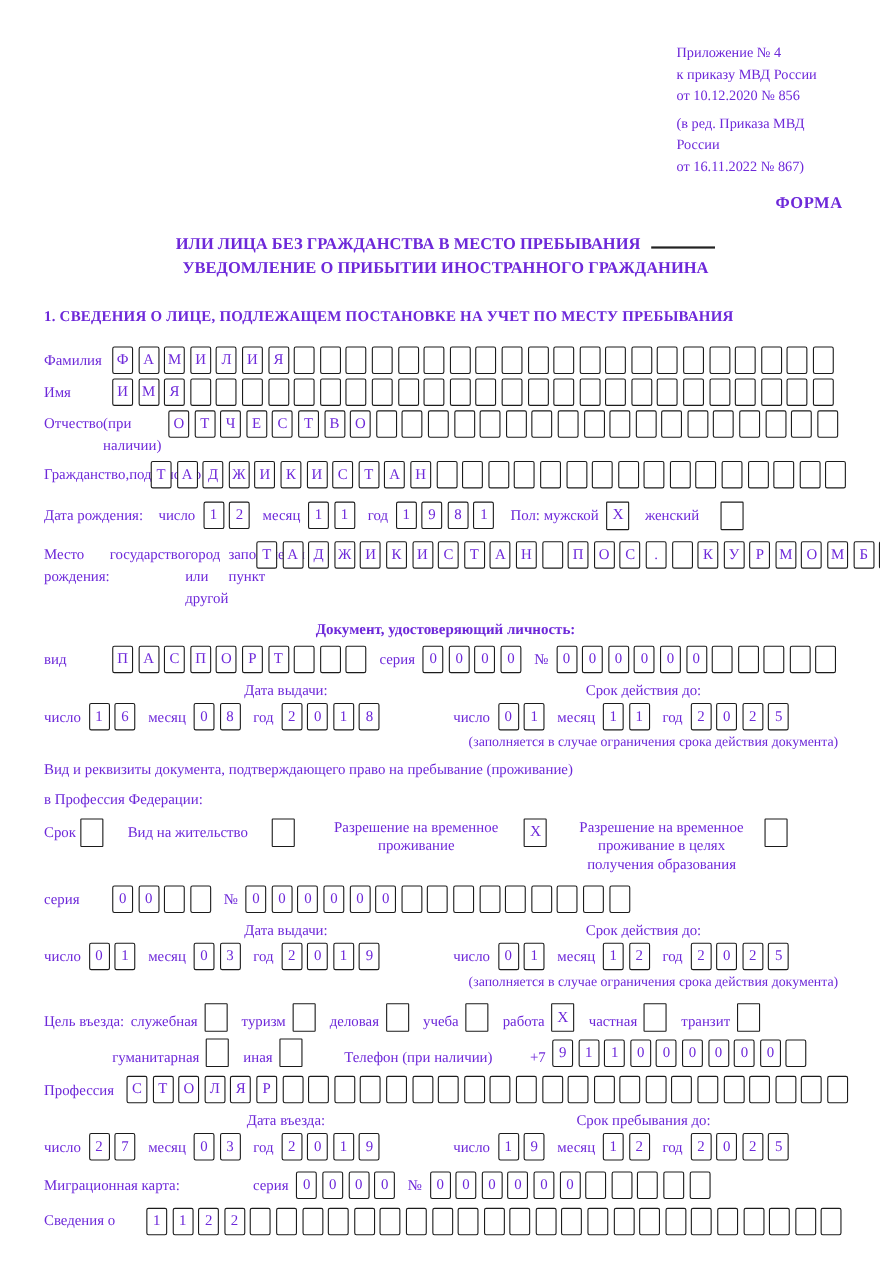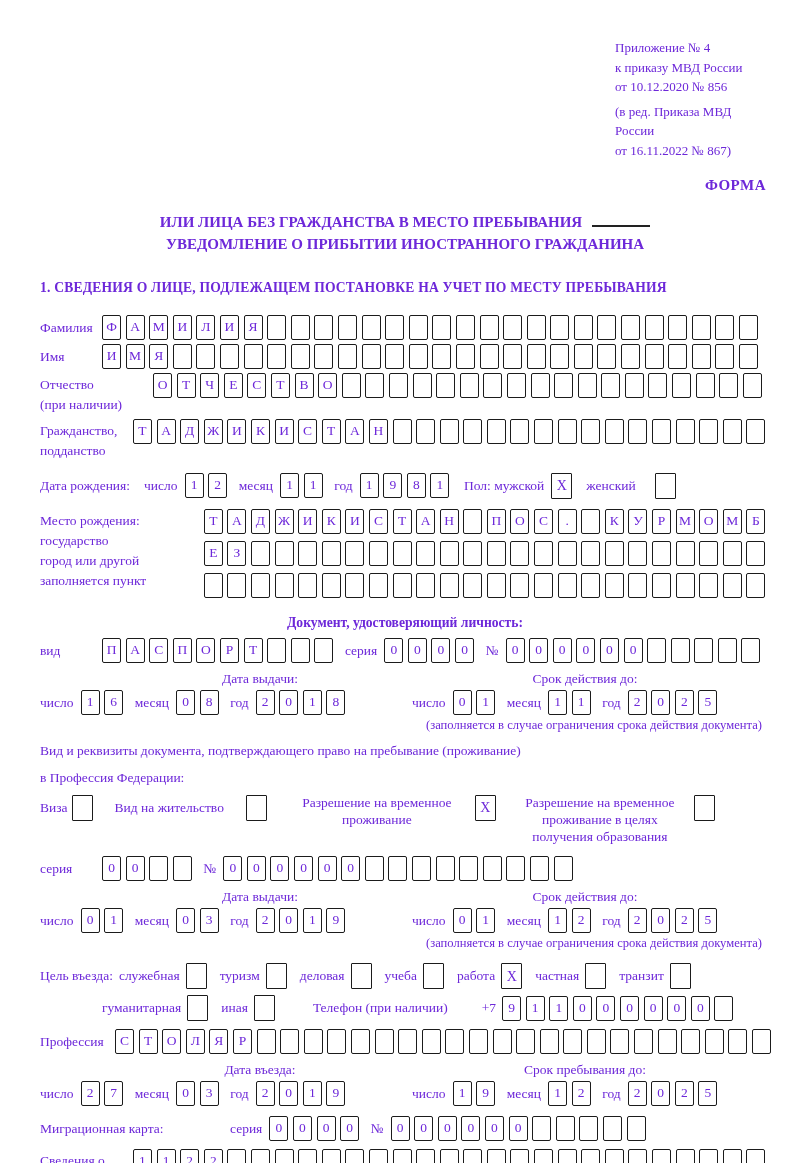--- a/index.html
+++ b/index.html
@@ -31,31 +31,31 @@
     font-size:13.5px;background:#fff;
   }
   .cb{
     flex:0 0 21px;width:21px;height:26px;box-sizing:border-box;
     border:1.6px solid #1b1b1b;border-radius:1px;
     display:inline-flex;align-items:center;justify-content:center;
     font-size:14px;background:#fff;
   }
   .w62{width:62px;}  .w113{width:113px;} .w97{width:97px;} .w165{width:165px;}
   .w75{width:75px;}  .w95{width:95px;}
-  .stack{display:flex;flex-direction:column;}
+  .stack{display:flex;flex-direction:row;}
   .gap8>*{margin-bottom:7px;}
   .center-b{text-align:center;font-weight:bold;margin-top:10px;font-size:13.6px;}
   .inline-lbl{line-height:25px;margin:0 7px;}
   .first-lbl{line-height:25px;margin-right:7px;}
   .date-heads{display:flex;margin-top:8px;}
   .dh{display:inline-block;text-align:center;}
   .date-row{display:flex;align-items:center;margin-top:2px;}
   .note{font-size:12.6px;text-align:right;padding-right:8px;margin-top:3px;}
   .para{margin-top:10px;}
-  .purpose-row{display:flex;align-items:center;margin-top:12px;}
+  .purpose-row{display:flex;align-items:flex-end;margin-top:12px;}
   .purpose-row .pl{margin-right:6px;}
   .purpose-row .cb{margin-right:13px;}
   .permit-row{display:flex;align-items:flex-start;margin-top:8px;}
   .permit-row .p-text{display:inline-block;}
   .permit-row .cb{flex:0 0 21px;}
 </style>
 </head>
 <body>
 
 <div class="page">
@@ -236,21 +236,21 @@
         <span class="cell">9</span>
         <span class="cell">8</span>
         <span class="cell">1</span>
       </div>
     <span class="inline-lbl" style="margin-left:10px;">Пол: мужской</span>
     <span class="cb">X</span>
     <span class="inline-lbl" style="margin-left:14px;">женский</span>
     <span class="cb" style="margin-left:12px;"></span>
   </div>
 
-  <div class="row" style="margin-top:10px;">
+  <div class="row" style="margin-top:10px;gap:28px;">
     <div class="lbl2 w165 stack">
       <span>Место рождения:</span>
       <span>государство</span>
       <span>город или другой</span>
       <span>заполняется пункт</span>
     </div>
     <div class="stack gap8">
       <div class="cells">
           <span class="cell">Т</span>
           <span class="cell">А</span>
@@ -410,21 +410,21 @@
         <span class="cell">2</span>
         <span class="cell">5</span>
       </div>
   </div>
   <div class="note">(заполняется в случае ограничения срока действия документа)</div>
 
   <div class="para">Вид и реквизиты документа, подтверждающего право на пребывание (проживание)</div>
   <div class="para">в Профессия Федерации:</div>
 
   <div class="permit-row">
-    <span class="p-text" style="line-height:26px;">Виза</span>
+    <span class="p-text" style="line-height:26px;">Срок</span>
     <span class="cb" style="margin-left:4px;"></span>
     <span class="p-text" style="margin-left:22px;line-height:26px;">Вид на жительство</span>
     <span class="cb" style="margin-left:22px;"></span>
     <span class="p-text" style="margin-left:20px;width:180px;text-align:center;">Разрешение на временное проживание</span>
     <span class="cb" style="margin-left:8px;">X</span>
     <span class="p-text" style="margin-left:18px;width:172px;text-align:center;">Разрешение на временное проживание в целях получения образования</span>
     <span class="cb" style="margin-left:8px;"></span>
   </div>
 
   <div class="row" style="margin-top:10px;align-items:center;">

